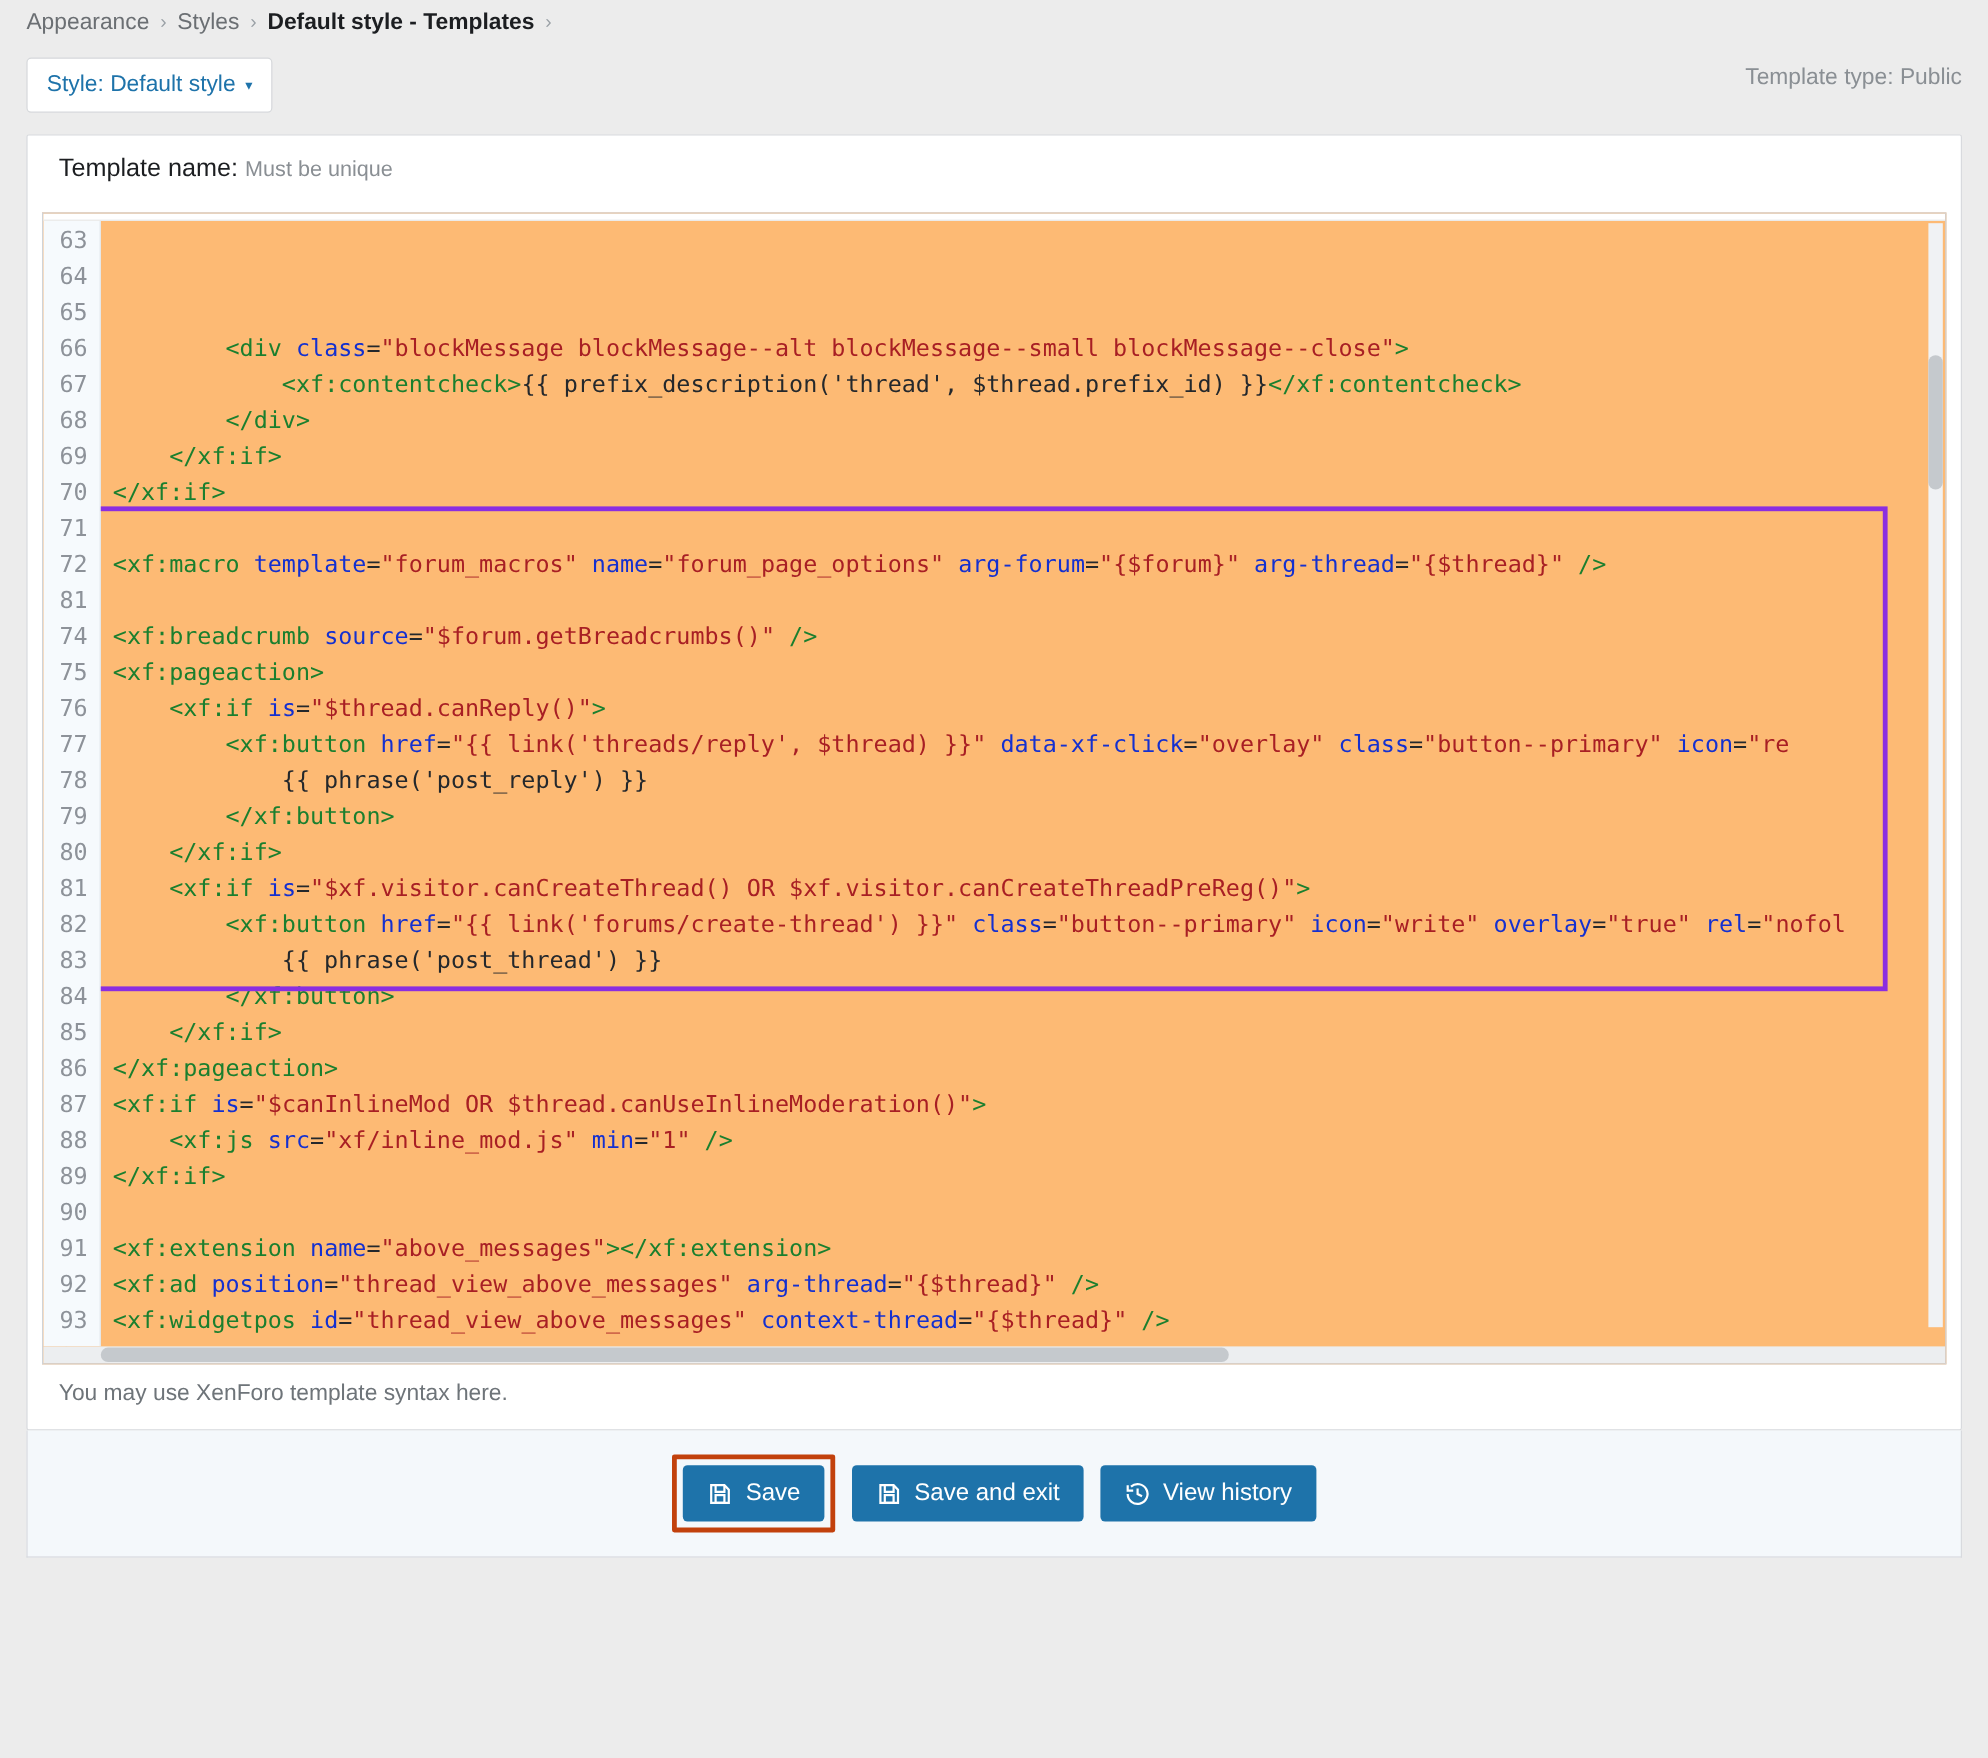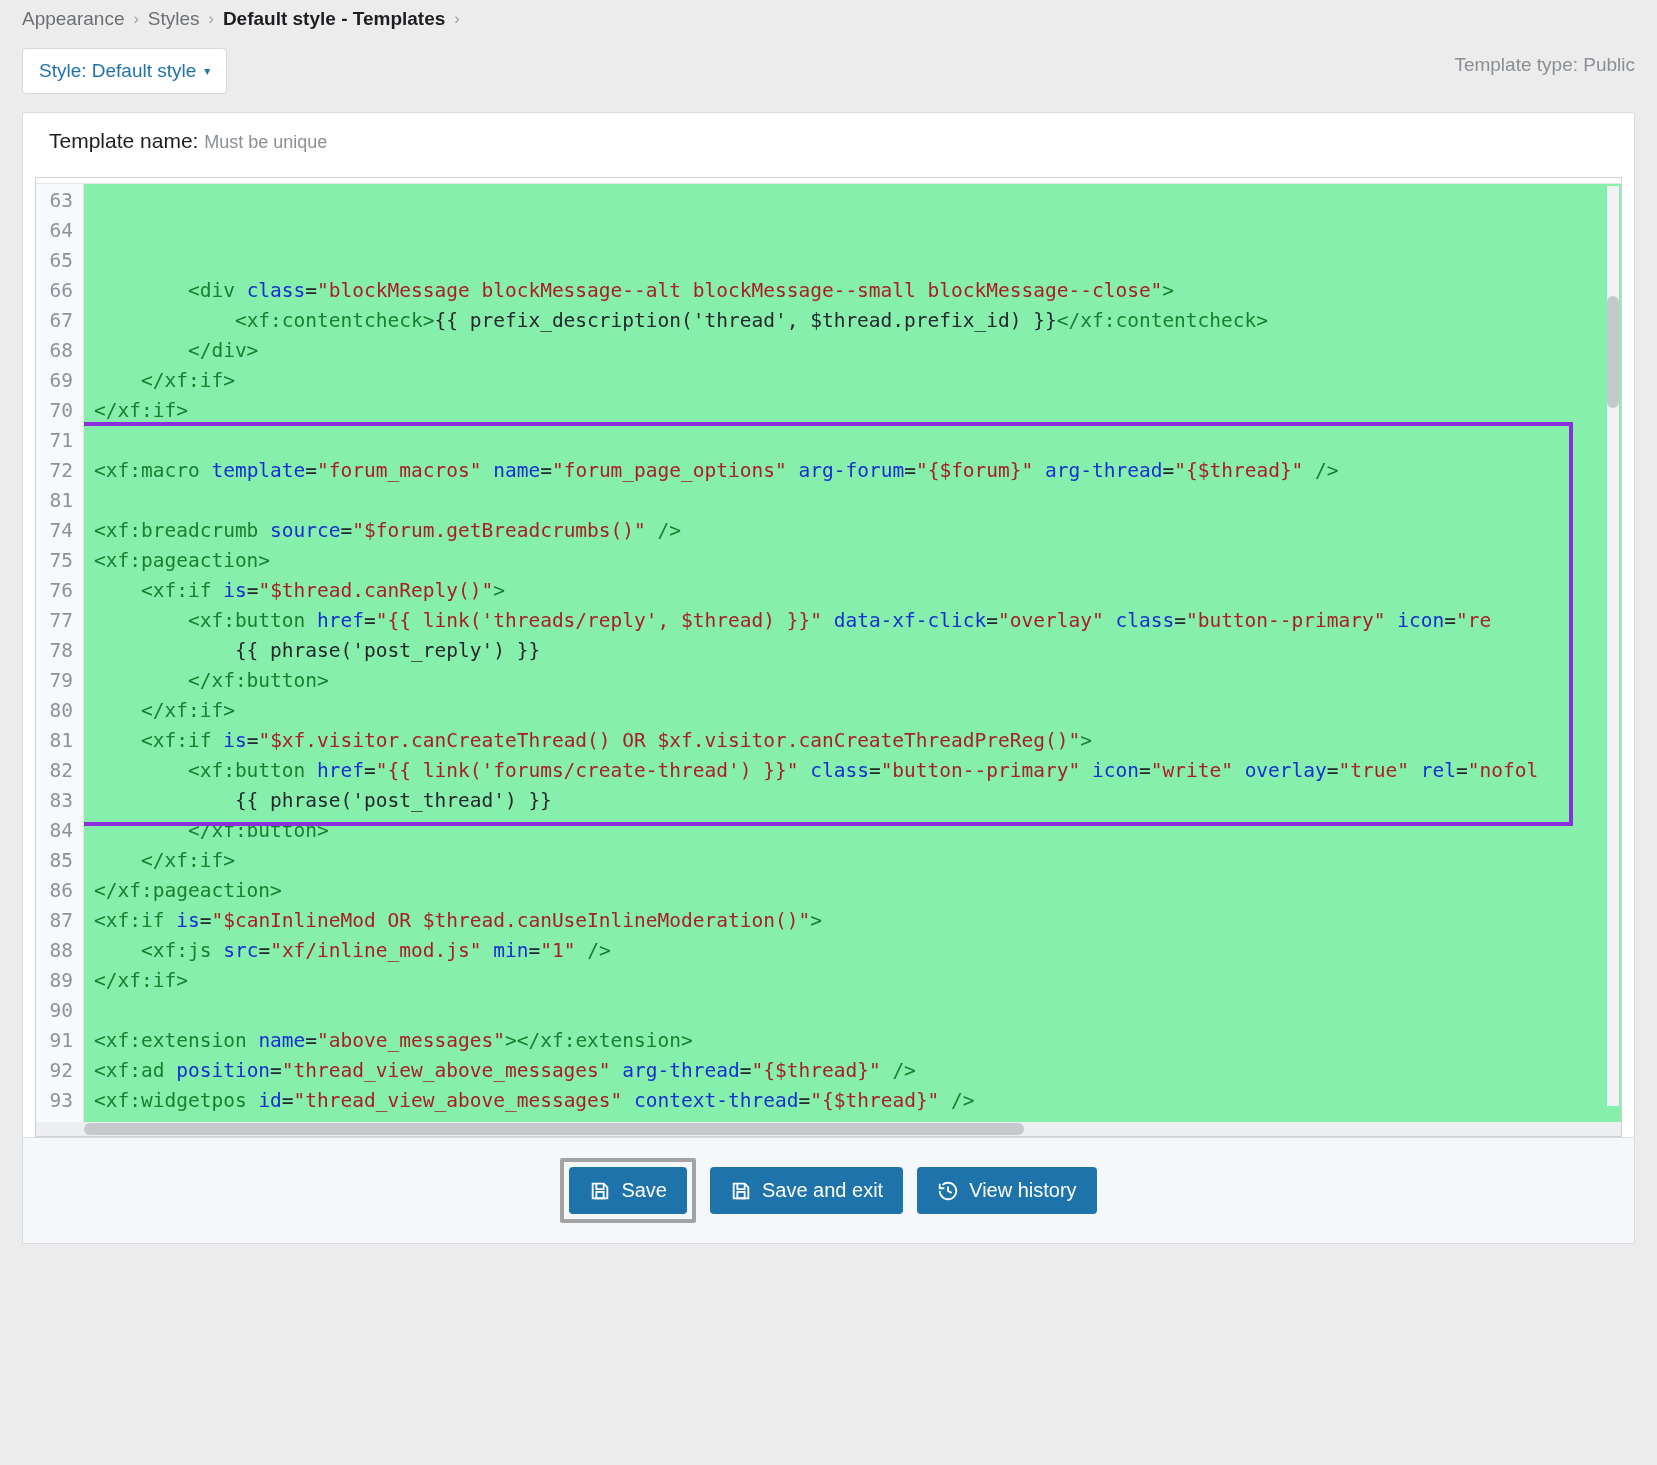--- a/index.html
+++ b/index.html
@@ -86,21 +86,21 @@
     font-size: 21px;
     font-family: "Liberation Sans", sans-serif;
     color: #1c1e21;
     outline: none;
   }
 
   
   .editor-wrap {
     margin: 24px 12px 0 12px;
     border: 1px solid #cfd3d8;
-    background: #86efac;
+    background: #fdba74;
     position: relative;
     height: 960px;
     overflow: hidden;
   }
   .editor-topline {
     height: 6px; background: #fff; border-bottom: 1px solid #e6e9ec;
   }
   .code-area {
     position: relative;
     display: flex;
@@ -186,21 +186,21 @@
   .btn-action {
     background: #1e73aa;
     color: #fff; border: none; border-radius: 4px;
     padding: 12px 20px;
     font-size: 20px;
     font-family: "Liberation Sans", sans-serif;
     display: inline-flex; align-items: center; gap: 10px;
     cursor: pointer;
   }
   .btn-wrap-hl {
-    border: 4px solid #a3a3a3;
+    border: 4px solid #c2410c;
     padding: 5px;
     display: inline-flex;
     border-radius: 2px;
   }
   .ic { width: 22px; height: 22px; display: inline-block; }
   .ic svg { display: block; }
 </style>
 </head>
 <body>
 
@@ -273,20 +273,21 @@
       <div class="code-lines" id="codeLines">
         <div class="hl-box" id="hlBox" style="left: -11px; top: 238px; width: 1500px; height: 404px;"></div>
       <div class="ln"><span class="txt">        </span><span class="tag">&lt;div </span><span class="attr">class</span><span class="txt">=</span><span class="val">"blockMessage blockMessage--alt blockMessage--small blockMessage--close"</span><span class="tag">&gt;</span></div><div class="ln"><span class="txt">            </span><span class="tag">&lt;xf:contentcheck&gt;</span><span class="txt">{{ prefix_description('thread', $thread.prefix_id) }}</span><span class="tag">&lt;/xf:contentcheck&gt;</span></div><div class="ln"><span class="txt">        </span><span class="tag">&lt;/div&gt;</span></div><div class="ln"><span class="txt">    </span><span class="tag">&lt;/xf:if&gt;</span></div><div class="ln"><span class="tag">&lt;/xf:if&gt;</span></div><div class="ln">&nbsp;</div><div class="ln"><span class="tag">&lt;xf:macro </span><span class="attr">template</span><span class="txt">=</span><span class="val">"forum_macros"</span><span class="txt"> </span><span class="attr">name</span><span class="txt">=</span><span class="val">"forum_page_options"</span><span class="txt"> </span><span class="attr">arg-forum</span><span class="txt">=</span><span class="val">"{$forum}"</span><span class="txt"> </span><span class="attr">arg-thread</span><span class="txt">=</span><span class="val">"{$thread}"</span><span class="tag"> /&gt;</span></div><div class="ln">&nbsp;</div><div class="ln"><span class="tag">&lt;xf:breadcrumb </span><span class="attr">source</span><span class="txt">=</span><span class="val">"$forum.getBreadcrumbs()"</span><span class="tag"> /&gt;</span></div><div class="ln"><span class="tag">&lt;xf:pageaction&gt;</span></div><div class="ln"><span class="txt">    </span><span class="tag">&lt;xf:if </span><span class="attr">is</span><span class="txt">=</span><span class="val">"$thread.canReply()"</span><span class="tag">&gt;</span></div><div class="ln"><span class="txt">        </span><span class="tag">&lt;xf:button </span><span class="attr">href</span><span class="txt">=</span><span class="val">"{{ link('threads/reply', $thread) }}"</span><span class="txt"> </span><span class="attr">data-xf-click</span><span class="txt">=</span><span class="val">"overlay"</span><span class="txt"> </span><span class="attr">class</span><span class="txt">=</span><span class="val">"button--primary"</span><span class="txt"> </span><span class="attr">icon</span><span class="txt">=</span><span class="val">"re</span></div><div class="ln"><span class="txt">            {{ phrase('post_reply') }}</span></div><div class="ln"><span class="txt">        </span><span class="tag">&lt;/xf:button&gt;</span></div><div class="ln"><span class="txt">    </span><span class="tag">&lt;/xf:if&gt;</span></div><div class="ln"><span class="txt">    </span><span class="tag">&lt;xf:if </span><span class="attr">is</span><span class="txt">=</span><span class="val">"$xf.visitor.canCreateThread() OR $xf.visitor.canCreateThreadPreReg()"</span><span class="tag">&gt;</span></div><div class="ln"><span class="txt">        </span><span class="tag">&lt;xf:button </span><span class="attr">href</span><span class="txt">=</span><span class="val">"{{ link('forums/create-thread') }}"</span><span class="txt"> </span><span class="attr">class</span><span class="txt">=</span><span class="val">"button--primary"</span><span class="txt"> </span><span class="attr">icon</span><span class="txt">=</span><span class="val">"write"</span><span class="txt"> </span><span class="attr">overlay</span><span class="txt">=</span><span class="val">"true"</span><span class="txt"> </span><span class="attr">rel</span><span class="txt">=</span><span class="val">"nofol</span></div><div class="ln"><span class="txt">            {{ phrase('post_thread') }}</span></div><div class="ln"><span class="txt">        </span><span class="tag">&lt;/xf:button&gt;</span></div><div class="ln"><span class="txt">    </span><span class="tag">&lt;/xf:if&gt;</span></div><div class="ln"><span class="tag">&lt;/xf:pageaction&gt;</span></div><div class="ln"><span class="tag">&lt;xf:if </span><span class="attr">is</span><span class="txt">=</span><span class="val">"$canInlineMod OR $thread.canUseInlineModeration()"</span><span class="tag">&gt;</span></div><div class="ln"><span class="txt">    </span><span class="tag">&lt;xf:js </span><span class="attr">src</span><span class="txt">=</span><span class="val">"xf/inline_mod.js"</span><span class="txt"> </span><span class="attr">min</span><span class="txt">=</span><span class="val">"1"</span><span class="tag"> /&gt;</span></div><div class="ln"><span class="tag">&lt;/xf:if&gt;</span></div><div class="ln">&nbsp;</div><div class="ln"><span class="tag">&lt;xf:extension </span><span class="attr">name</span><span class="txt">=</span><span class="val">"above_messages"</span><span class="tag">&gt;&lt;/xf:extension&gt;</span></div><div class="ln"><span class="tag">&lt;xf:ad </span><span class="attr">position</span><span class="txt">=</span><span class="val">"thread_view_above_messages"</span><span class="txt"> </span><span class="attr">arg-thread</span><span class="txt">=</span><span class="val">"{$thread}"</span><span class="tag"> /&gt;</span></div><div class="ln"><span class="tag">&lt;xf:widgetpos </span><span class="attr">id</span><span class="txt">=</span><span class="val">"thread_view_above_messages"</span><span class="txt"> </span><span class="attr">context-thread</span><span class="txt">=</span><span class="val">"{$thread}"</span><span class="tag"> /&gt;</span></div><div class="ln">&nbsp;</div></div>
     </div>
     <div class="v-scroll"></div>
     <div class="v-thumb"></div>
     <div class="h-scroll"></div>
     <div class="h-thumb"></div>
   </div>
 
+  <div class="helper-text">You may use XenForo template syntax here.</div>
 </div>
 
 <div class="footer-bar">
   <span class="btn-wrap-hl">
     <button class="btn-action">
       <span class="ic">
         <svg width="22" height="22" viewBox="0 0 24 24" fill="none" stroke="#ffffff" stroke-width="2">
           <path d="M4 4h12l4 4v12H4z"></path>
           <path d="M8 4v6h8V4"></path>
           <rect x="8" y="13" width="8" height="7"></rect>

